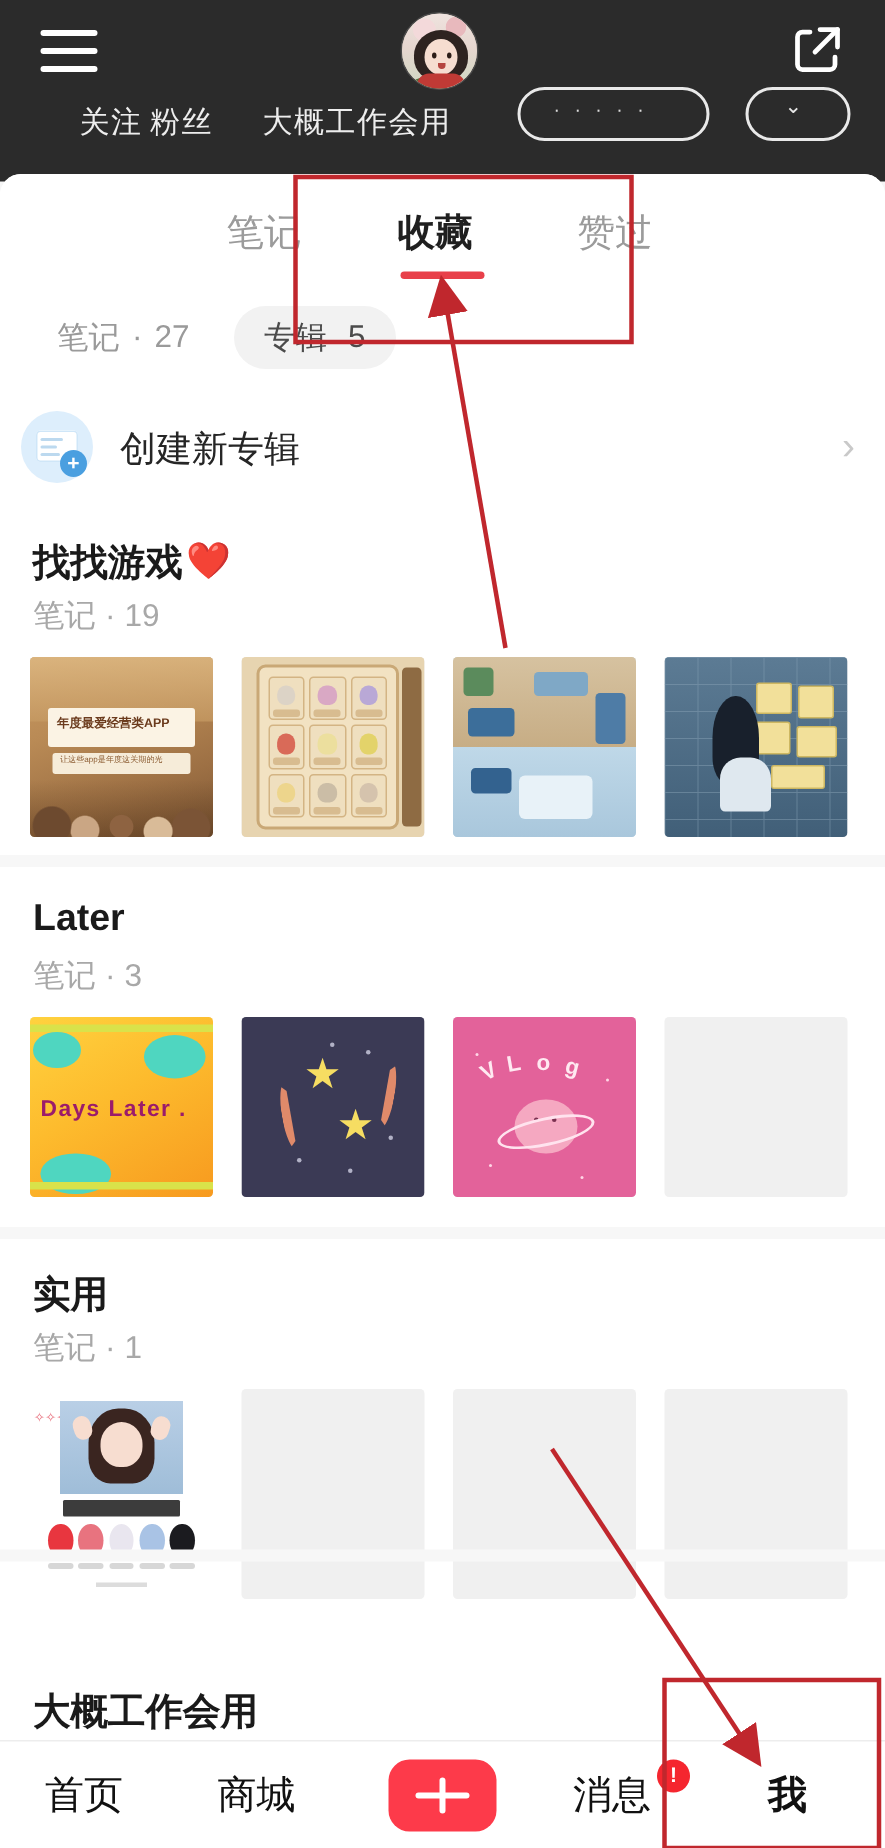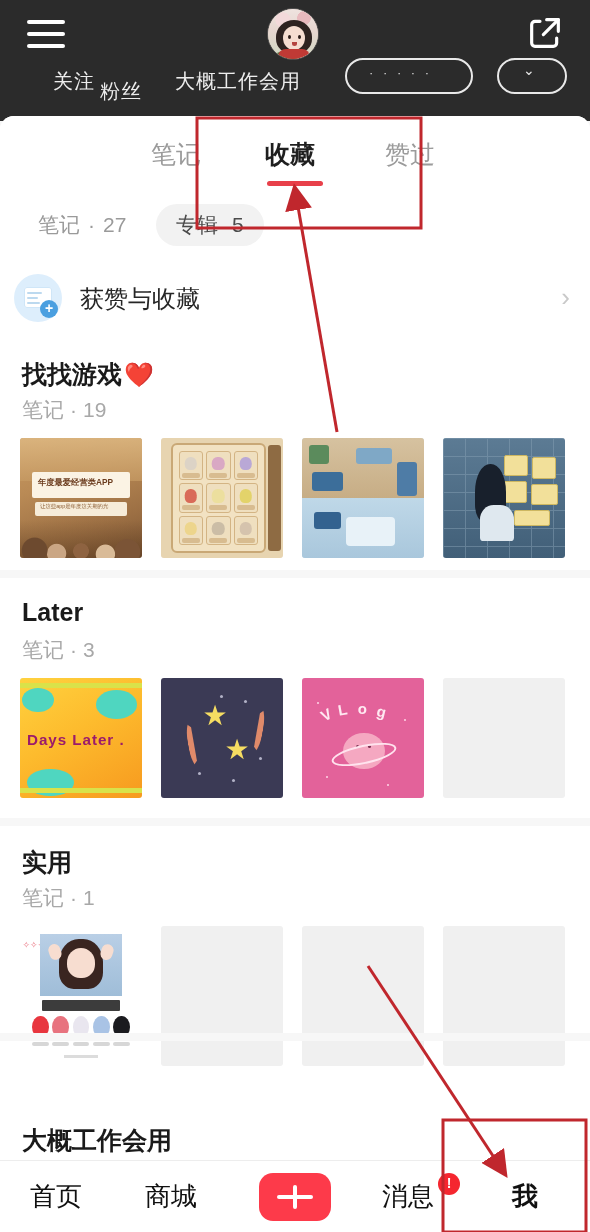--- a/index.html
+++ b/index.html
@@ -42,21 +42,21 @@
   .avatar .av-body { position:absolute; left:10px; top:40px; width:32px; height:14px;
     background:#c03a35; border-radius:8px 8px 0 0; }
   .avatar .av-leaf { position:absolute; left:6px; top:42px; width:24px; height:12px;
     background:#53703a; border-radius:50%; }
   .share-icon { position:absolute; right:25px; top:13px; width:40px; height:40px; cursor:pointer; }
   .share-icon svg { width:40px; height:40px; display:block; }
 
   .header-stats { position:absolute; left:0; top:62px; width:590px; height:38px; }
   .header-stats .st { position:absolute; color:#ededed; font-size:20px; letter-spacing:1px; }
   .st1 { left:13px; top:6px;margin-left:40px; }
-  .st2 { left:100px; top:16px; }
+  .st2 { left:100px; top:6px; }
   .st3 { left:175px; top:6px; }
   .pill-wide { position:absolute; left:345px; top:58px; width:128px; height:36px;
     border:2px solid #e9e9e9; border-radius:20px; background:#2b2b2b; }
   .pill-wide .dots { position:absolute; left:22px; top:5px; color:#dcdcdc;
     font-size:13px; letter-spacing:3px; }
   .pill-small { position:absolute; left:497px; top:58px; width:70px; height:36px;
     border:2px solid #e9e9e9; border-radius:20px; background:#2b2b2b; }
   .pill-small .chev { position:absolute; left:24px; top:2px; color:#e7e7e7; font-size:14px; }
 
   
@@ -328,21 +328,21 @@
 
     <div class="create-row">
       <div class="create-ic">
         <div class="card">
             <i></i>
             <i></i>
             <i></i>
           </div>
         <div class="plus">+</div>
       </div>
-      <span class="create-label">获赞与收藏</span>
+      <span class="create-label">创建新专辑</span>
       <span class="create-chev">›</span>
       <div class="create-sep"></div>
     </div>
 
     <div class="album" style="height:240px;">
       <div class="album-title">
         <span>找找游戏</span>
         <span class="hx">❤️</span>
       </div>
       <div class="album-sub">

